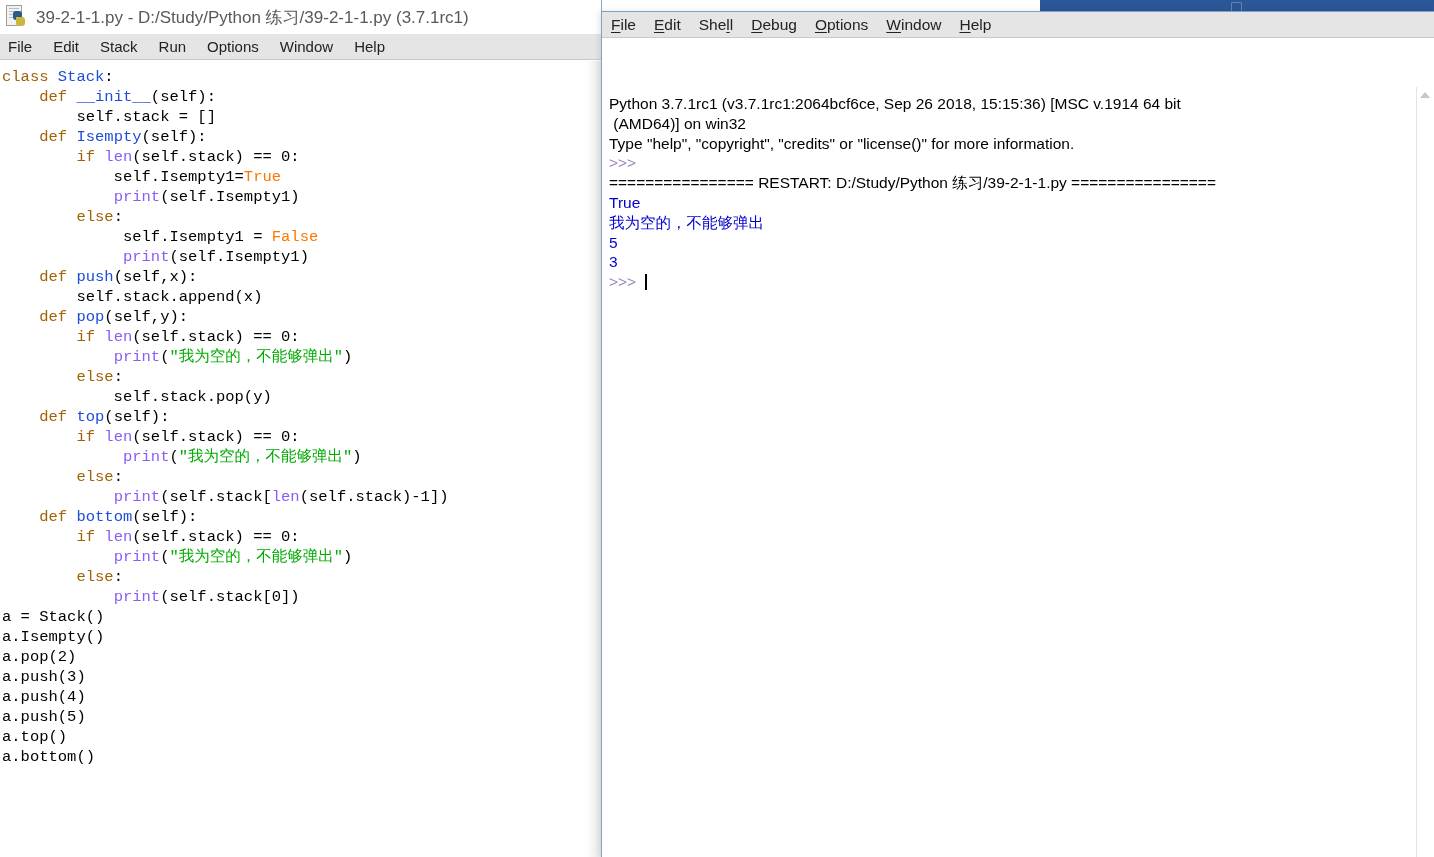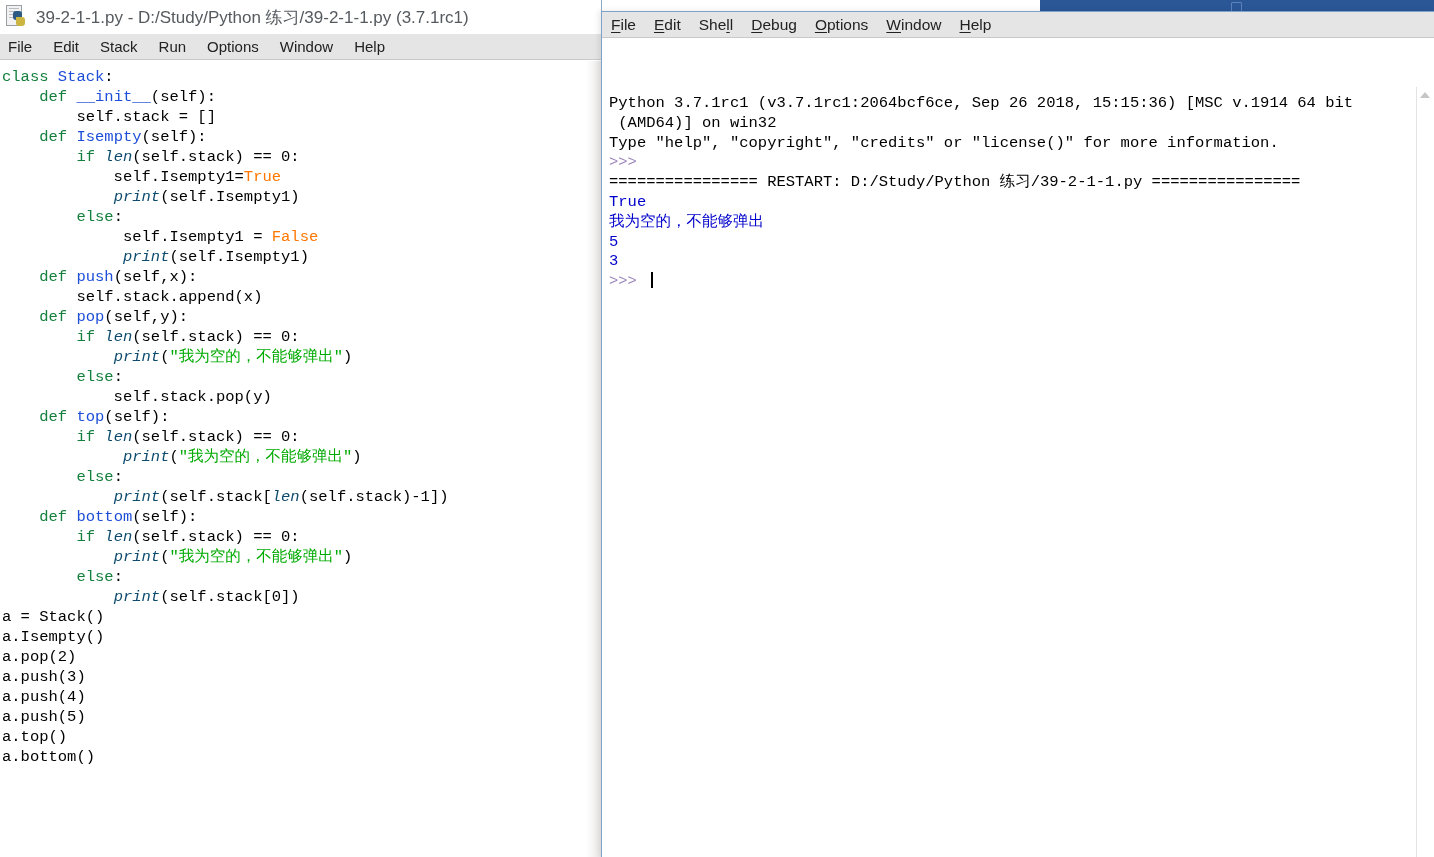--- a/index.html
+++ b/index.html
@@ -100,23 +100,23 @@
     font-family: "Liberation Mono", "DejaVu Sans Mono", monospace;
     font-size: 15.5px;
     line-height: 20px;
     color: #000000;
     white-space: pre;
     padding: 6px 0 0 2px;
   }
   .code-lines .ln { display: block; height: 20px; }
 
   
-  .kw   { color: #15803d; }   
+  .kw   { color: #a16207; }   
   .def  { color: #1d4ed8; }   
-  .bi   { color: #0c4a6e; font-style: italic; }   
+  .bi   { color: #8b5cf6; }   
   .bi2  { color: #ff7700; }   
   .str  { color: #00aa00; }
 
   
   .editor-scroll {
     position: absolute;
     top: 61px; right: 0;
     width: 15px; bottom: 0;
     background: linear-gradient(to right,#ffffff,#f0efee 70%,#eceaea);
   }
@@ -182,21 +182,21 @@
   .glyph-close:before { transform: rotate(45deg); }
   .glyph-close:after  { transform: rotate(-45deg); }
 
   .shell-text-area {
     position: absolute;
     top: 75px; left: 0; right: 0; bottom: 0;
     background: #ffffff;
     overflow: hidden;
   }
   .shell-lines {
-    font-family: Liberation Mono, monospace;
+    font-family: Liberation Sans, sans-serif;
     font-size: 15.5px;
     line-height: 19.8px;
     white-space: pre;
     padding: 7px 0 0 7px;
     color: #000000;
   }
   .shell-lines .ln { display: block; height: 19.8px; }
   .out    { color: #0000cc; }    
   .prompt { color: #9b84bb; }    
   .restart{ color: #000000; }

